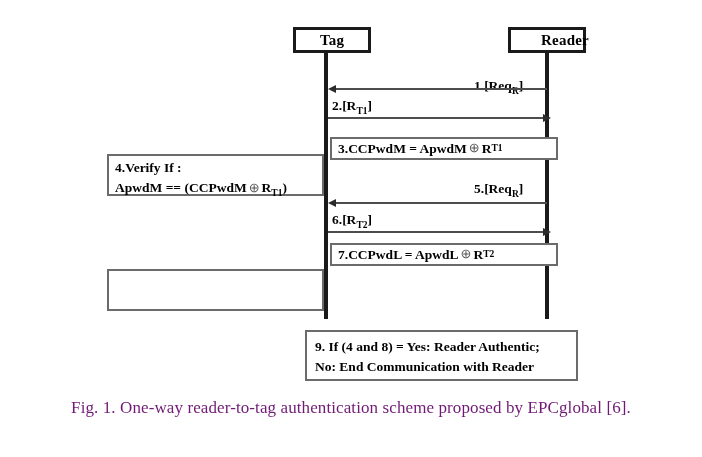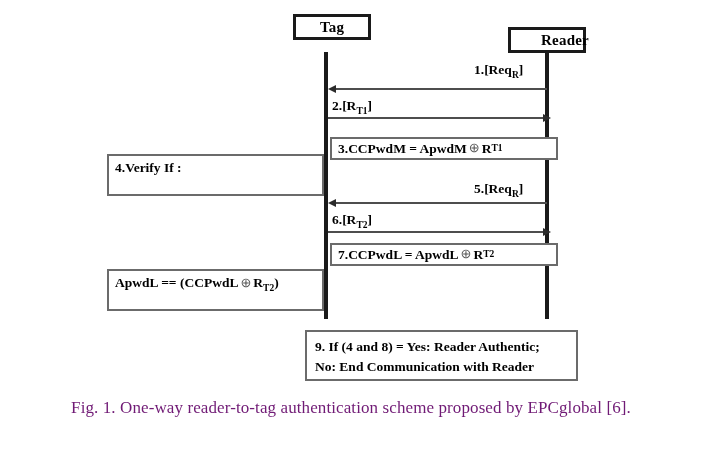--- a/index.html
+++ b/index.html
@@ -31,21 +31,21 @@
     border: 3px solid #1a1a1a;
     background: #ffffff;
     display: flex;
     align-items: center;
     justify-content: center;
     font-weight: bold;
     font-size: 15px;
     letter-spacing: 0.2px;
     color: #000;
   }
-  #actor-tag  { left: 293px; top: 14px; width: 78px; height: 26px; }
+  #actor-tag  { left: 293px; top: 27px; width: 78px; height: 26px; }
   #actor-reader { left: 508px; top: 27px; width: 78px; height: 26px; padding-left: 36px; }
 
   
   .lifeline {
     position: absolute;
     width: 4px;
     background: #1a1a1a;
   }
   #lifeline-tag    { left: 324px; top: 52px; height: 267px; }
   #lifeline-reader { left: 545px; top: 52px; height: 267px; }
@@ -135,41 +135,42 @@
   <div class="actor-box" id="actor-tag">
     <span>Tag</span>
   </div>
   <div class="actor-box" id="actor-reader">
     <span>Reader</span>
   </div>
 
   <div class="lifeline" id="lifeline-tag"></div>
   <div class="lifeline" id="lifeline-reader"></div>
 
-  <div class="msg-label" style="left:474px; top:62px;">
+  <div class="msg-label" style="left:474px; top:78px;">
     <span>1.[Req</span><span class="sub">R</span><span>]</span>
   </div>
   <div class="msg-line" style="left:330px; top:88px; width:217px;"></div>
   <div class="arrow-head left" style="left:328px; top:85px;"></div>
 
   <div class="msg-label" style="left:332px; top:98px;">
     <span>2.[R</span><span class="sub">T1</span><span>]</span>
   </div>
   <div class="msg-line" style="left:328px; top:117px; width:217px;"></div>
   <div class="arrow-head right" style="left:543px; top:114px;"></div>
 
   <div class="note-box" id="note-3">
     <span>3.CCPwdM = ApwdM</span>
       <span class="xor">⊕</span>
       <span>R</span>
       <span class="sub">T1</span>
   </div>
 
   <div class="note-box" id="note-4">
     <div>4.Verify If :</div>
+    <div><span>ApwdM == (CCPwdM</span><span class="xor">⊕</span><span>R</span><span class="sub">T1</span><span>)</span></div>
   </div>
 
   <div class="msg-label" style="left:474px; top:181px;">
     <span>5.[Req</span><span class="sub">R</span><span>]</span>
   </div>
   <div class="msg-line" style="left:330px; top:202px; width:217px;"></div>
   <div class="arrow-head left" style="left:328px; top:199px;"></div>
 
   <div class="msg-label" style="left:332px; top:212px;">
     <span>6.[R</span><span class="sub">T2</span><span>]</span>
@@ -178,21 +179,20 @@
   <div class="arrow-head right" style="left:543px; top:228px;"></div>
 
   <div class="note-box" id="note-7">
     <span>7.CCPwdL = ApwdL</span>
       <span class="xor">⊕</span>
       <span>R</span>
       <span class="sub">T2</span>
   </div>
 
   <div class="note-box" id="note-8">
-    <div><span>ApwdL == (CCPwdL</span><span class="xor">⊕</span><span>R</span><span class="sub">T2</span><span>)</span></div>
   </div>
 
   <div class="note-box" id="note-9">
     <div>9. If (4 and 8) = Yes: Reader Authentic;</div>
     <div>No: End Communication with Reader</div>
   </div>
 
 </div>
 
 <div id="caption">Fig. 1. One-way reader-to-tag authentication scheme proposed by EPCglobal [6].</div>

